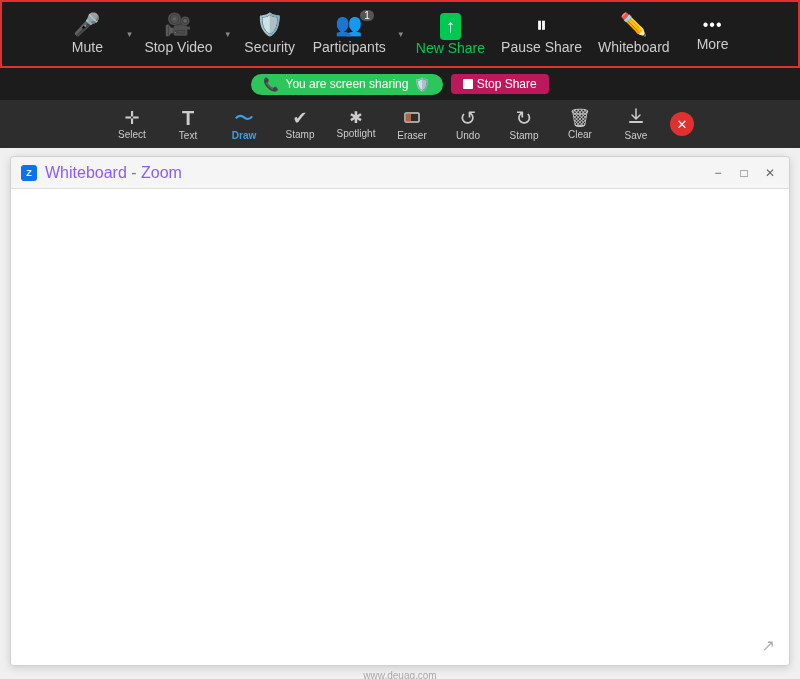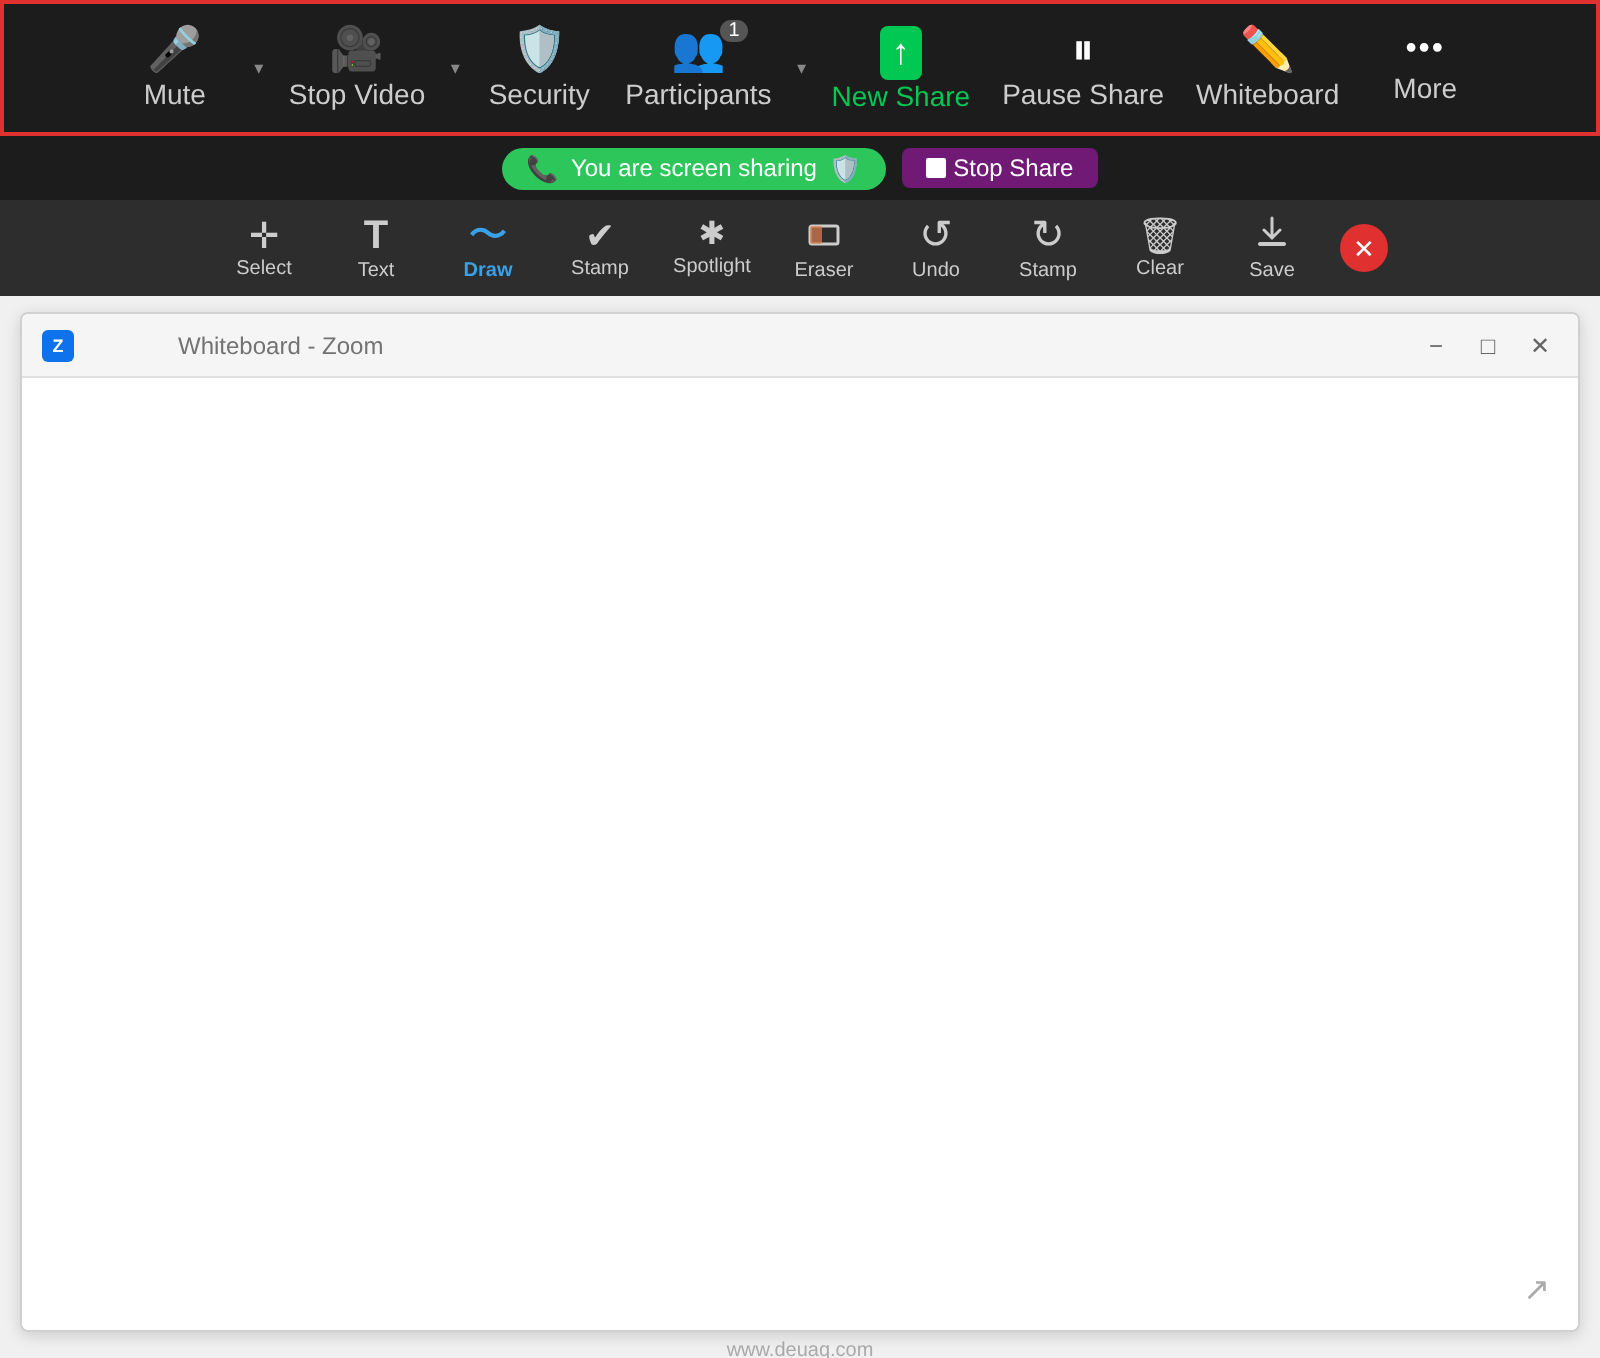--- a/index.html
+++ b/index.html
@@ -72,21 +72,21 @@
       border-radius: 12px;
       padding: 3px 12px;
       color: #fff;
       font-size: 12px;
       display: flex;
       align-items: center;
       gap: 6px;
     }
     .sharing-status .shield-icon { font-size: 13px; }
     .stop-share-btn {
-      background: #701a75;
+      background: #be185d;
       border-radius: 4px;
       padding: 3px 12px;
       color: #fff;
       font-size: 12px;
       display: flex;
       align-items: center;
       gap: 4px;
       cursor: pointer;
       font-weight: 500;
     }
@@ -158,24 +158,23 @@
       height: 16px;
       background: #0e72ed;
       border-radius: 3px;
       display: flex;
       align-items: center;
       justify-content: center;
       color: #fff;
       font-size: 10px;
     }
     .wb-title-text {
-      font-size: 12px;
-      color: #737373;
+      font-size: 16px;
+      color: #8b5cf6;
       flex: 1;
-      margin-left: 44px;
     }
     .wb-win-controls {
       display: flex;
       gap: 8px;
     }
     .wb-win-btn {
       width: 18px;
       height: 18px;
       display: flex;
       align-items: center;

